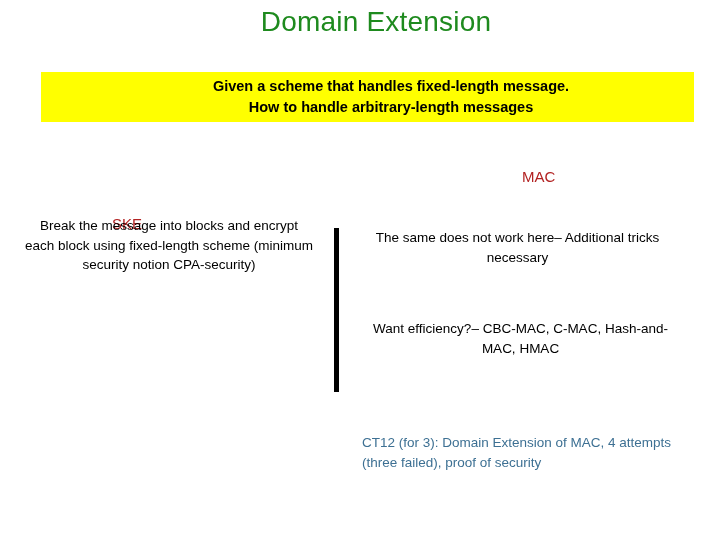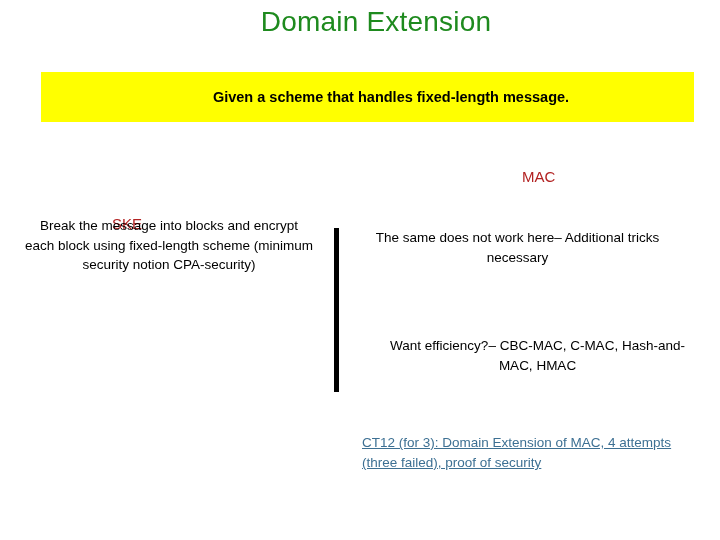--- a/index.html
+++ b/index.html
@@ -87,44 +87,44 @@
     position: absolute;
     color: #000000;
     font-size: 13.5px;
     line-height: 19.5px;
     font-weight: normal;
     text-align: center;
   }
   .para.left-1  { left: 24px;  top: 216px; width: 290px; }
   .para.left-2  { left: 24px;  top: 329px; width: 290px; }
   .para.right-1 { left: 365px; top: 216px; width: 305px; margin-top: 12px; }
-  .para.right-2 { left: 368px; top: 336px; width: 305px; margin-left: 17px; }
+  .para.right-2 { left: 368px; top: 319px; width: 305px; }
 
   
   .footnote {
     position: absolute;
     left: 362px;
     top: 433px;
     width: 310px;
     color: #3D7093;
     font-size: 13.5px;
     line-height: 20px;
     font-weight: normal;
-    text-decoration: underline;
   }
 </style>
 </head>
 <body>
 
 <div class="slide">
 
   <div class="slide-title">Domain Extension</div>
 
   <div class="banner">
     <div class="banner-line">Given a scheme that handles fixed-length message.</div>
+    <div class="banner-line">How to handle arbitrary-length messages</div>
   </div>
 
   <div class="col-head ske">SKE</div>
 
   <div class="col-head mac">MAC</div>
 
   <div class="divider"></div>
 
   <div class="para left-1">Break the message into blocks and encrypt each block using fixed-length scheme (minimum security notion CPA-security)</div>
 

